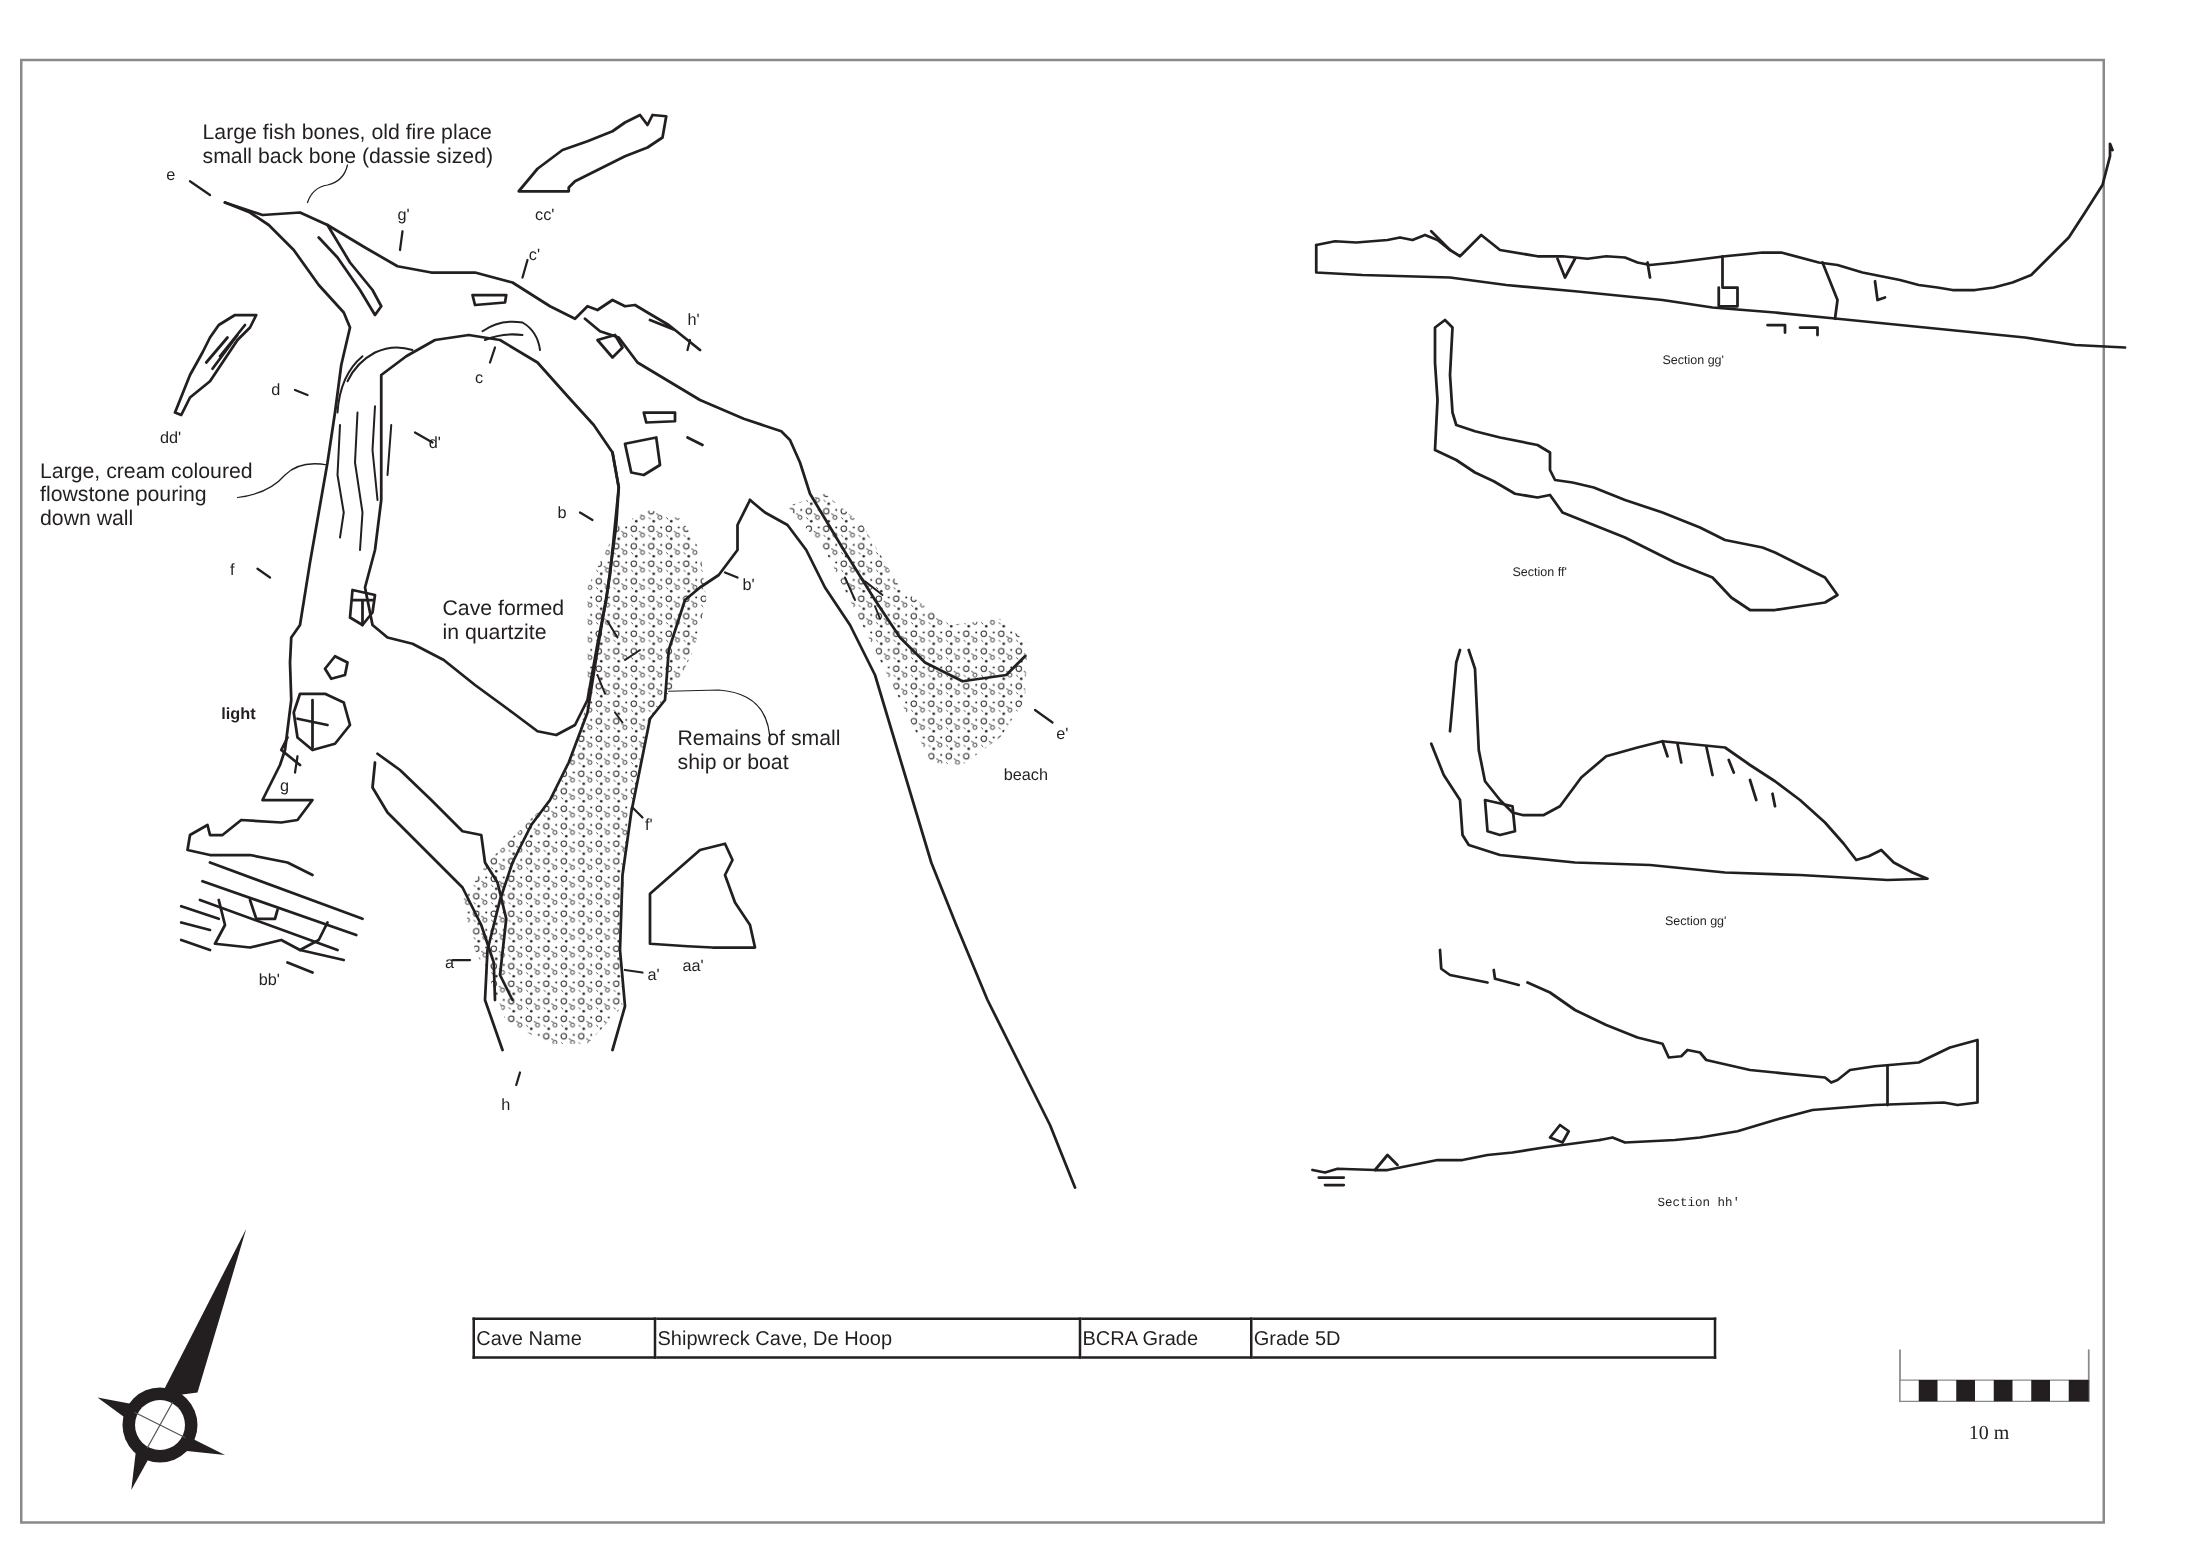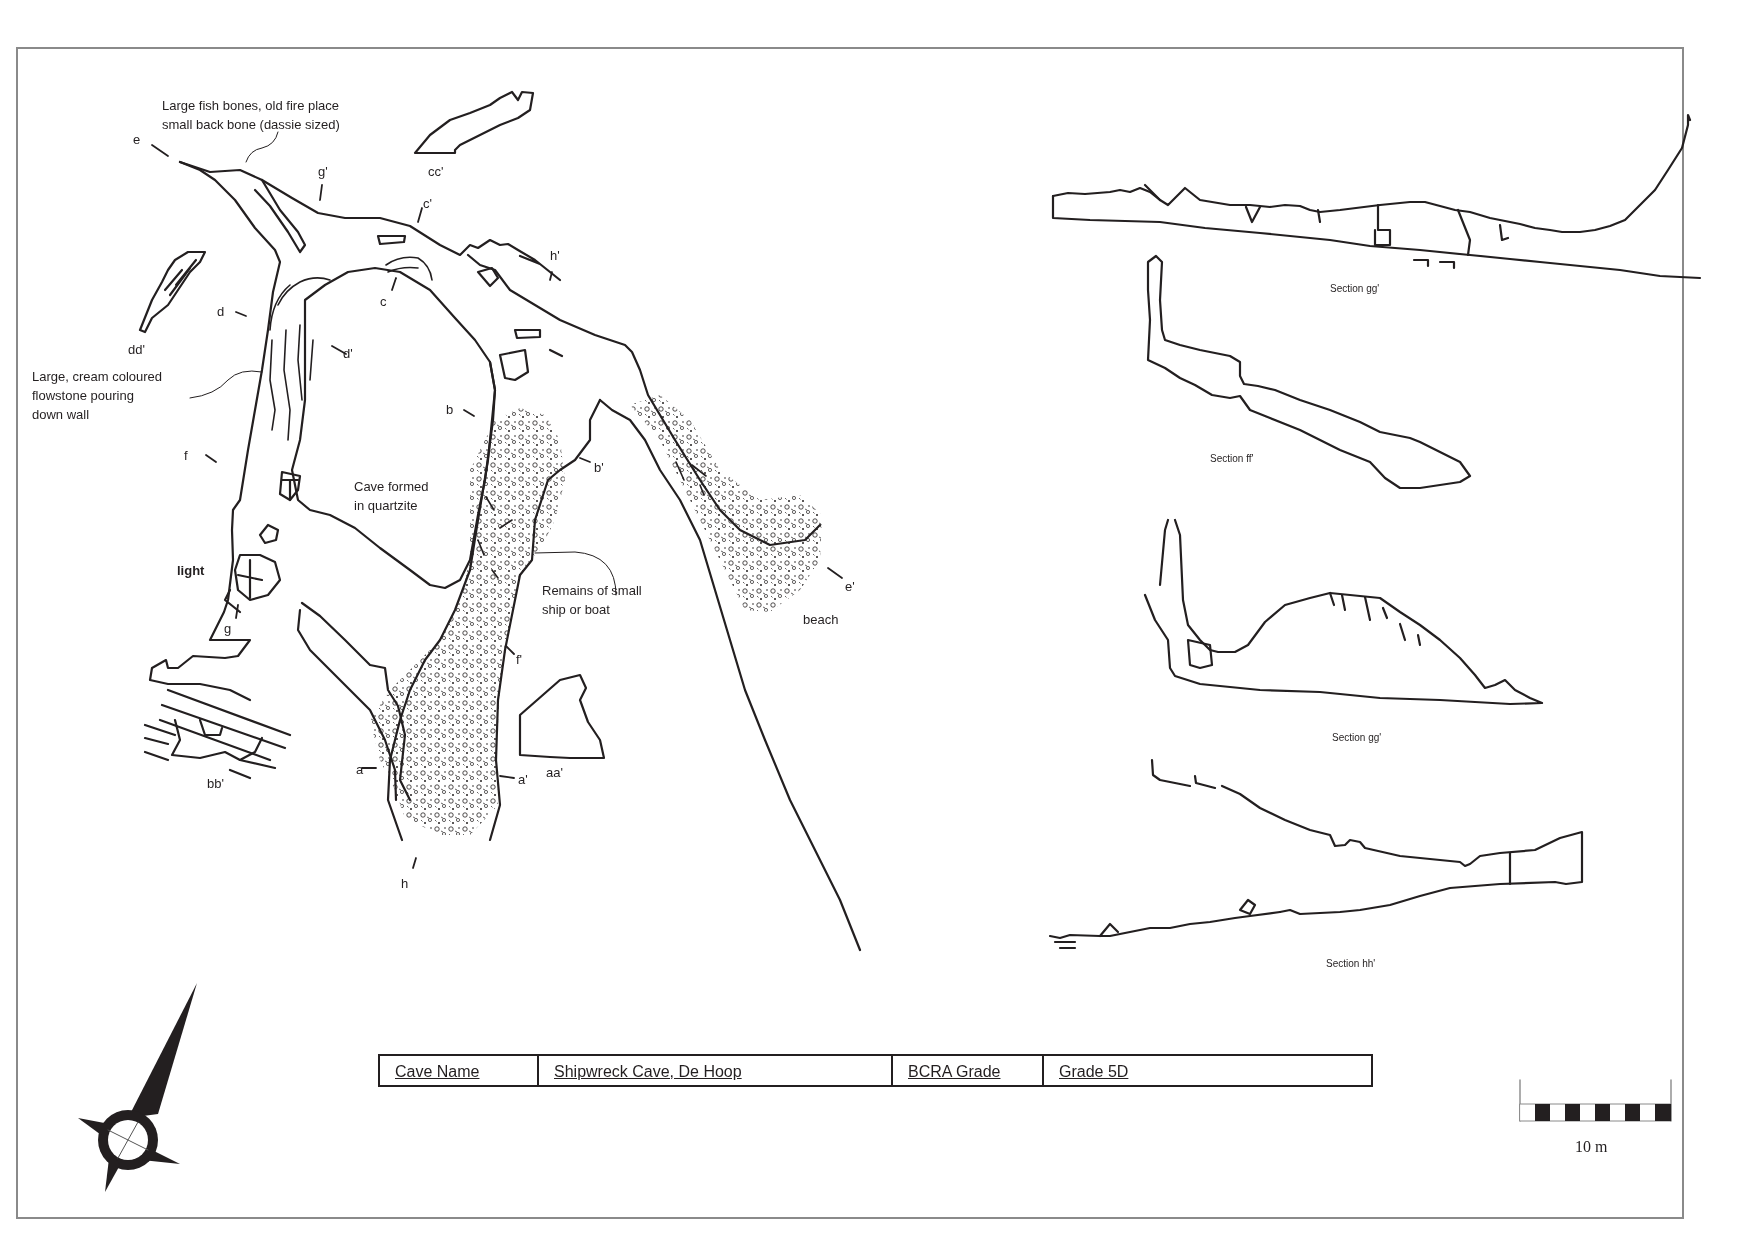--- a/index.html
+++ b/index.html
@@ -1,23 +1,23 @@
 <!DOCTYPE html>
 <html><head>
 <meta charset="utf-8">
 <style>
   html, body { margin:0; padding:0; background:#ffffff; }
   body { width:1750px; height:1238px; position:relative; overflow:hidden; font-family:"Liberation Sans", sans-serif; color:#231f20; }
   .frame { position:absolute; left:16px; top:47px; width:1668px; height:1172px; border:2px solid #8a8a8a; box-sizing:border-box; }
   svg.map { position:absolute; left:0; top:0; width:1750px; height:1238px; }
   .lbl { position:absolute; font-size:13px; line-height:19px; color:#231f20; white-space:nowrap; }
-  .note { position:absolute; font-size:13px; line-height:19px; color:#231f20; white-space:pre-line; }
+  .note { position:absolute; font-size:17px; line-height:19px; color:#231f20; white-space:pre-line; }
   .sec { position:absolute; font-size:10px; color:#231f20; white-space:nowrap; }
   table.info { position:absolute; left:378px; top:1054px; width:995px; border-collapse:collapse; border:2.5px solid #231f20; font-size:16px; }
-  table.info td { border:2px solid #231f20; height:27px; padding:2px 7px 0 15px; vertical-align:middle; color:#231f20;text-decoration:underline; }
+  table.info td { border:2px solid #231f20; height:27px; padding:2px 7px 0 1px; vertical-align:middle; color:#231f20; }
   table.info td.c1 { width:135px; }
   table.info td.c2 { width:330px; }
   table.info td.c3 { width:127px; }
   .scale-label { position:absolute; left:1575px; top:1138px; font-family:"Liberation Serif", serif; font-size:16px; color:#231f20; }
 </style>
 </head>
 <body>
 
 <div class="frame"></div>
 
@@ -204,21 +204,21 @@
 <div class="lbl" style="left:516px;top:650px;">f'</div>
 <div class="lbl" style="left:356px;top:760px;">a</div>
 <div class="lbl" style="left:518px;top:770px;">a'</div>
 <div class="lbl" style="left:546px;top:763px;">aa'</div>
 <div class="lbl" style="left:207px;top:774px;text-align:center;">bb'</div>
 <div class="lbl" style="left:401px;top:874px;">h</div>
 
 <div class="sec" style="left:1330px;top:283px;">Section gg'</div>
 <div class="sec" style="left:1210px;top:453px;">Section ff'</div>
 <div class="sec" style="left:1332px;top:732px;">Section gg'</div>
-<div class="sec" style="left:1326px;top:958px;">Section hh'</div>
+<div class="sec" style="left:1326px;top:958px;font-family:Liberation Mono, monospace;">Section hh'</div>
 
 <table class="info">
   <tbody>
       <tr>
     <td class="c1">Cave Name</td>
     <td class="c2">Shipwreck Cave, De Hoop</td>
     <td class="c3">BCRA Grade</td>
     <td>Grade 5D</td>
   </tr>
 </tbody>

